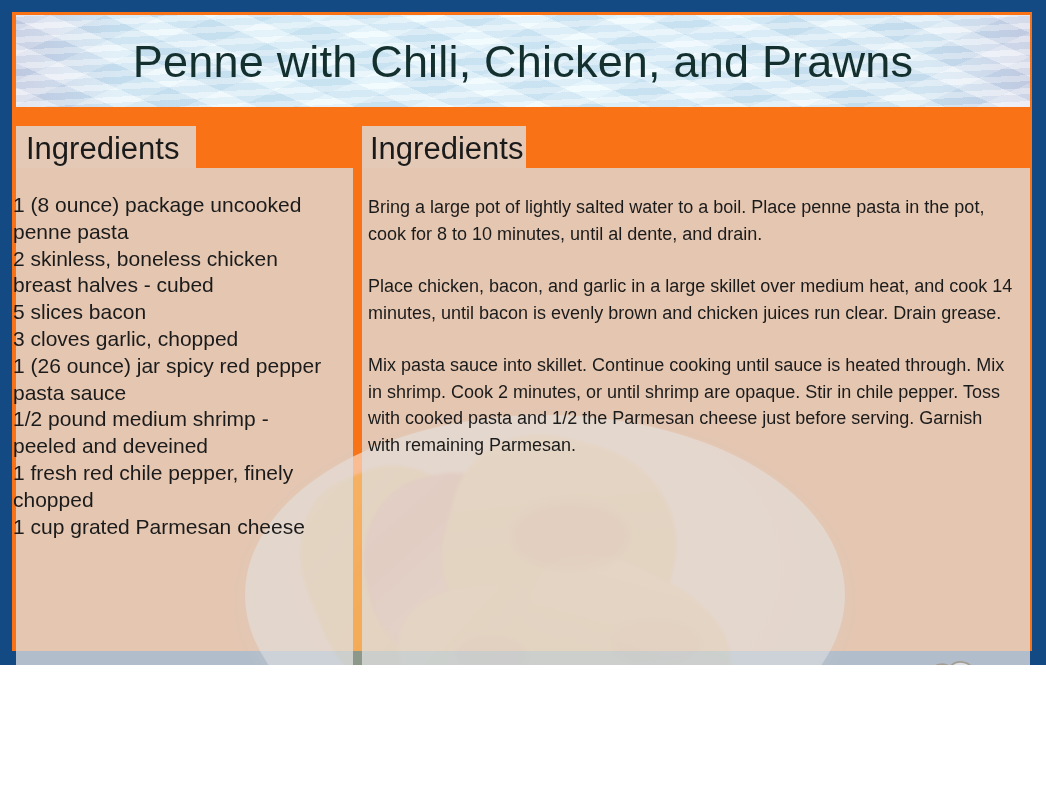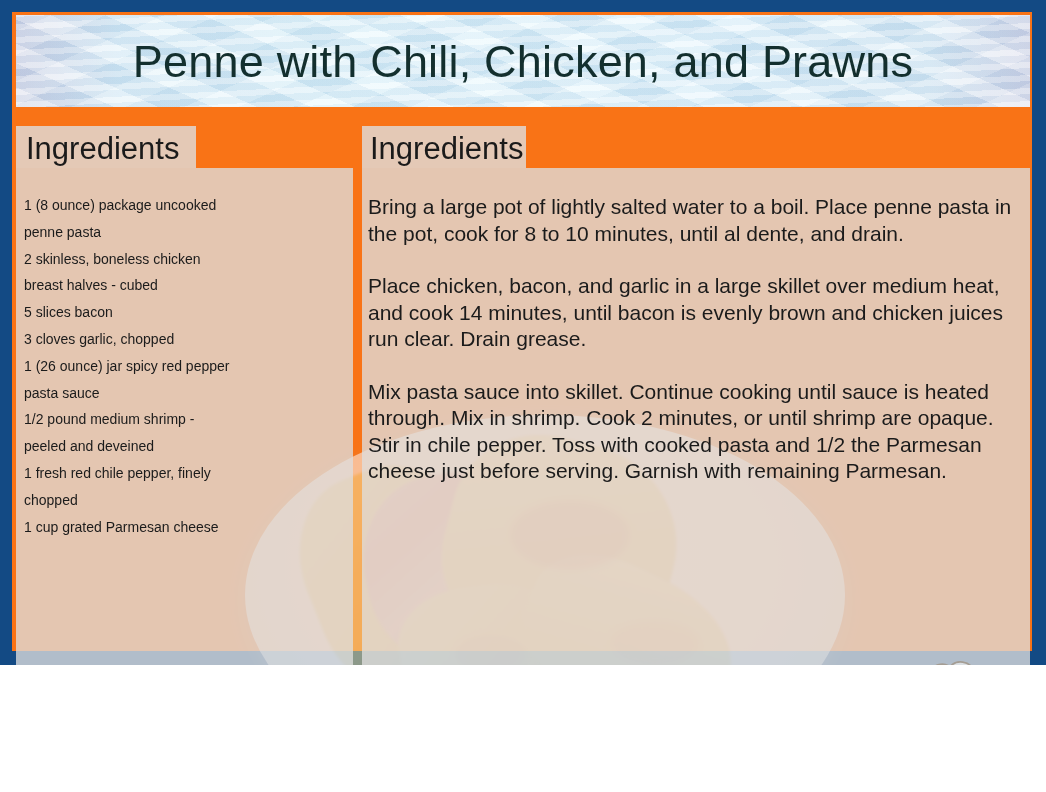--- a/index.html
+++ b/index.html
@@ -174,34 +174,34 @@
     color: #1a1a1a;
     line-height: 1;
     white-space: nowrap;
   }
   .heading-ingredients { left: 26px;  top: 133px; }
   .heading-directions  { left: 370px; top: 133px; }
 
   
   .ingredients-text {
     position: absolute;
-    left: 24px;
+    left: 13px;
     top: 192px;
     width: 322px;
-    font-size: 14px;
+    font-size: 21px;
     line-height: 26.8px;
     color: #1b1b1b;
     white-space: pre-line;
   }
   .directions-block {
     position: absolute;
     left: 368px;
     top: 194px;
     width: 648px;
-    font-size: 21px;
+    font-size: 18px;
     line-height: 26.5px;
     color: #1b1b1b;
   }
   .directions-block p {
     margin: 0 0 26px 0;
   }
   .directions-block p:last-child { margin-bottom: 2px; }
 
   
   .chef-logo {

